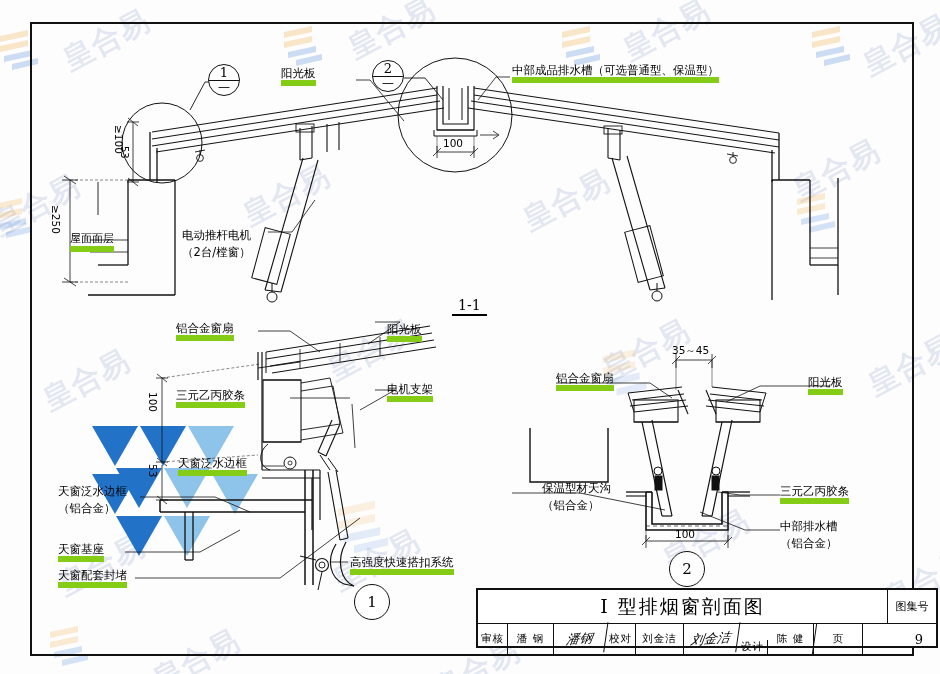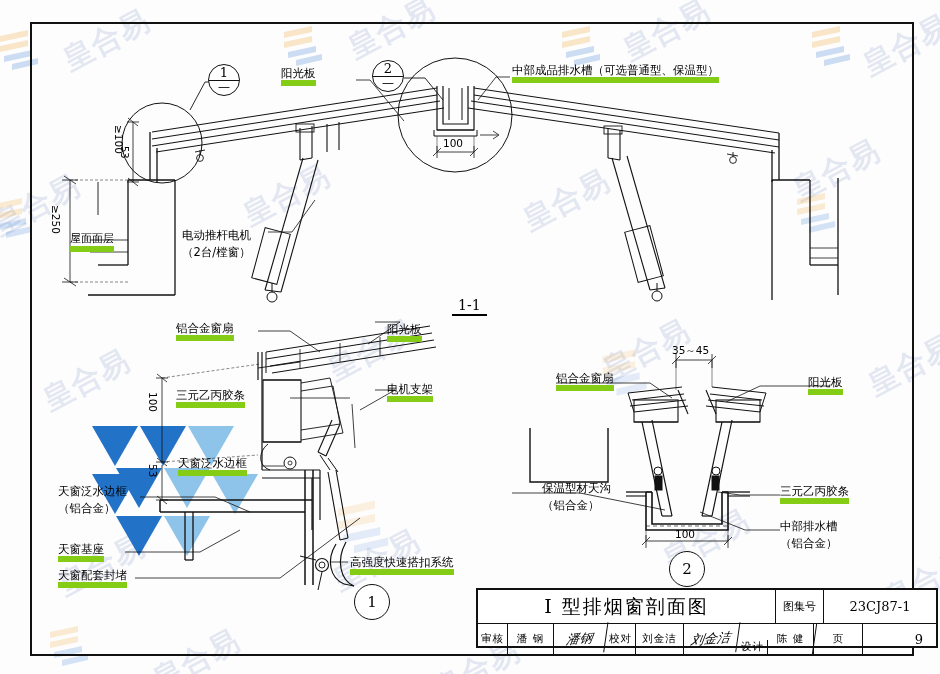--- a/index.html
+++ b/index.html
@@ -519,21 +519,20 @@
   <div class="dim" style="left:675px;top:528px;">100</div>
 
   <div class="bub" style="left:669px;top:551px;width:34px;height:34px;font-size:15px;">
     <span>2</span>
   </div>
 
   <div id="titleblock">
     <div id="tb-top">
       <div class="tbc" id="dwg-title">I 型排烟窗剖面图</div>
       <div class="tbc" style="flex:0 0 48px;">图集号</div>
-      <div class="tbc" style="flex:0 0 112px;font-family:'DejaVu Serif',serif;font-size:13px;">23CJ87-1</div>
     </div>
     <div id="tb-bot">
       <div class="tbc tbl-lab" style="flex:0 0 30px;">审核</div>
       <div class="tbc tbl-lab" style="flex:0 0 46px;">潘 钢</div>
       <div class="tbc sig" style="flex:0 0 52px;">潘钢</div>
       <div class="tbc tbl-lab" style="flex:0 0 30px;">校对</div>
       <div class="tbc tbl-lab" style="flex:0 0 48px;">刘金洁</div>
       <div class="tbc sig" style="flex:0 0 54px;">刘金洁</div>
       <div class="tbc tbl-lab" style="flex:0 0 30px;margin-top:16px;">设计</div>
       <div class="tbc tbl-lab" style="flex:0 0 46px;">陈 健</div>

